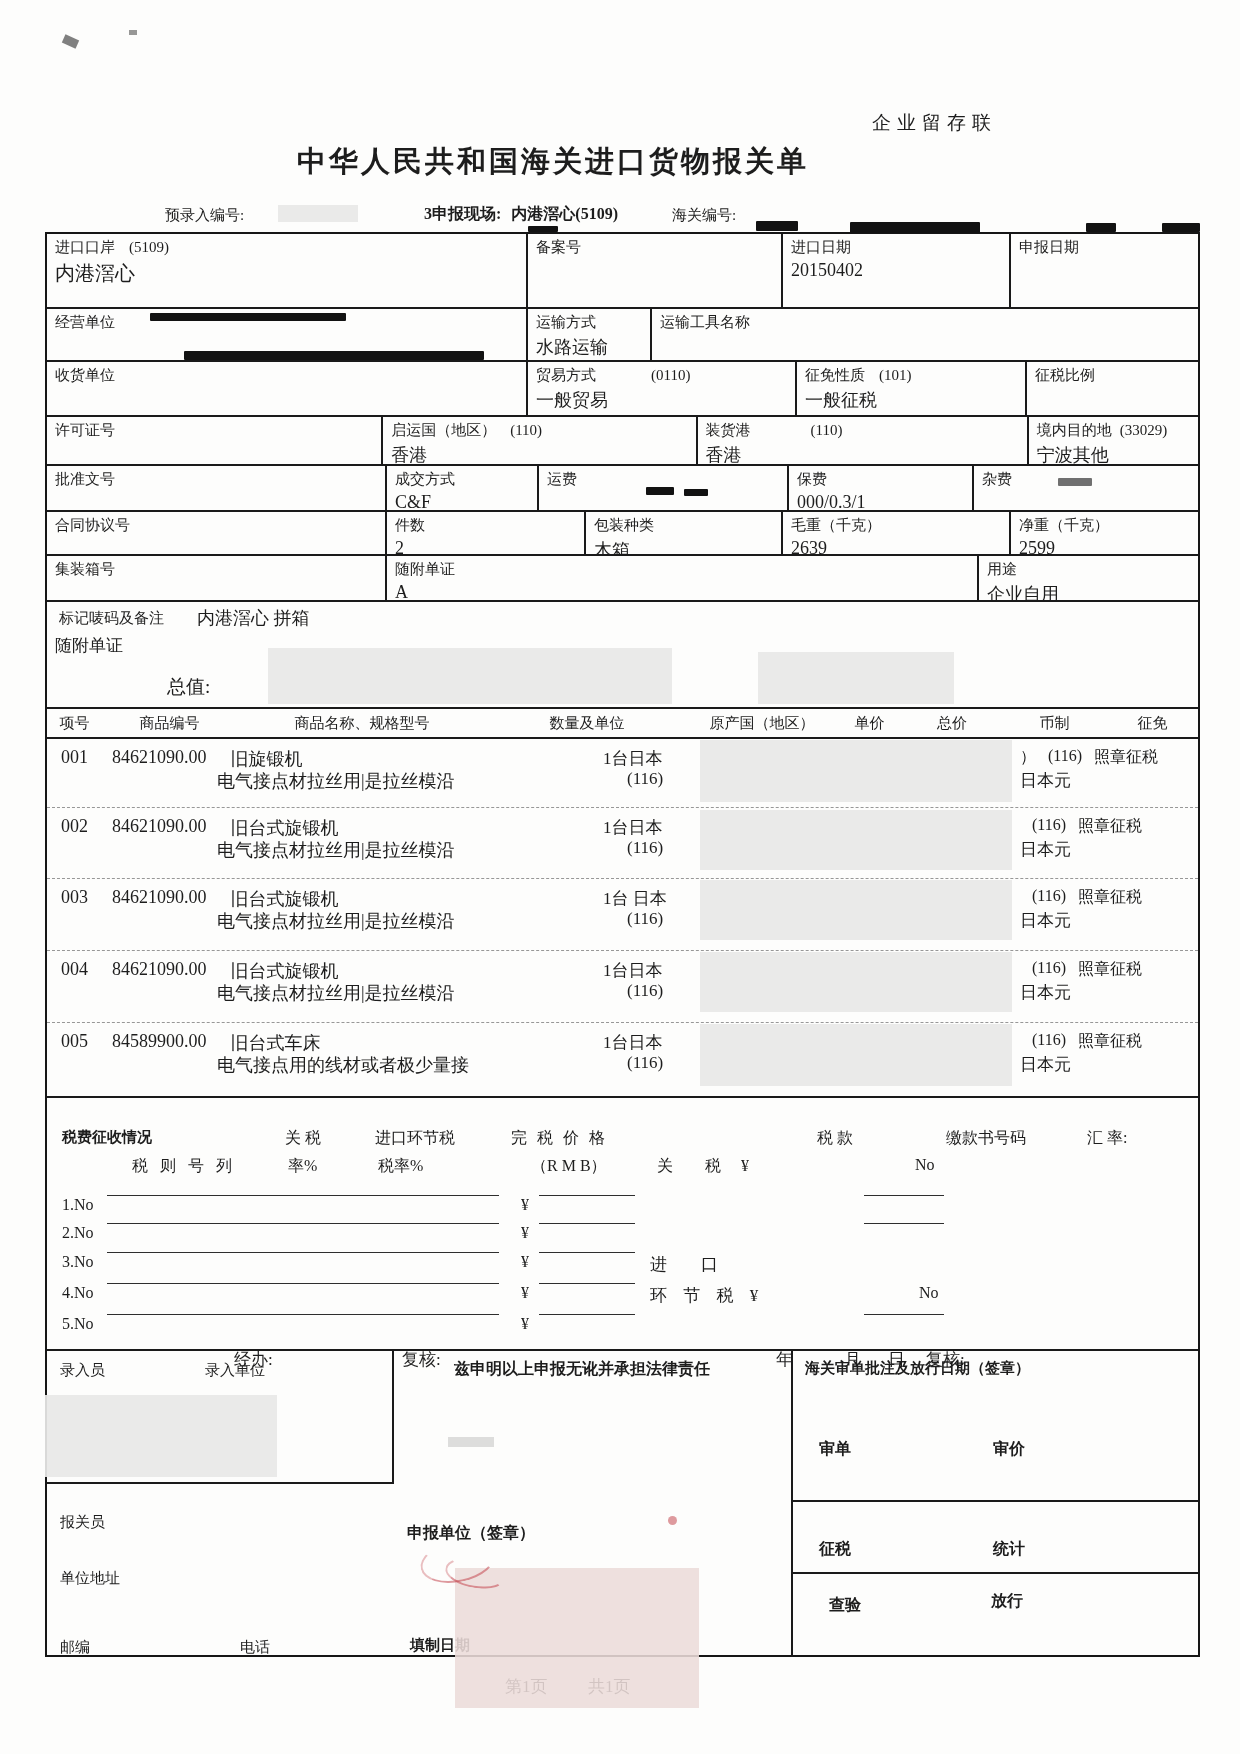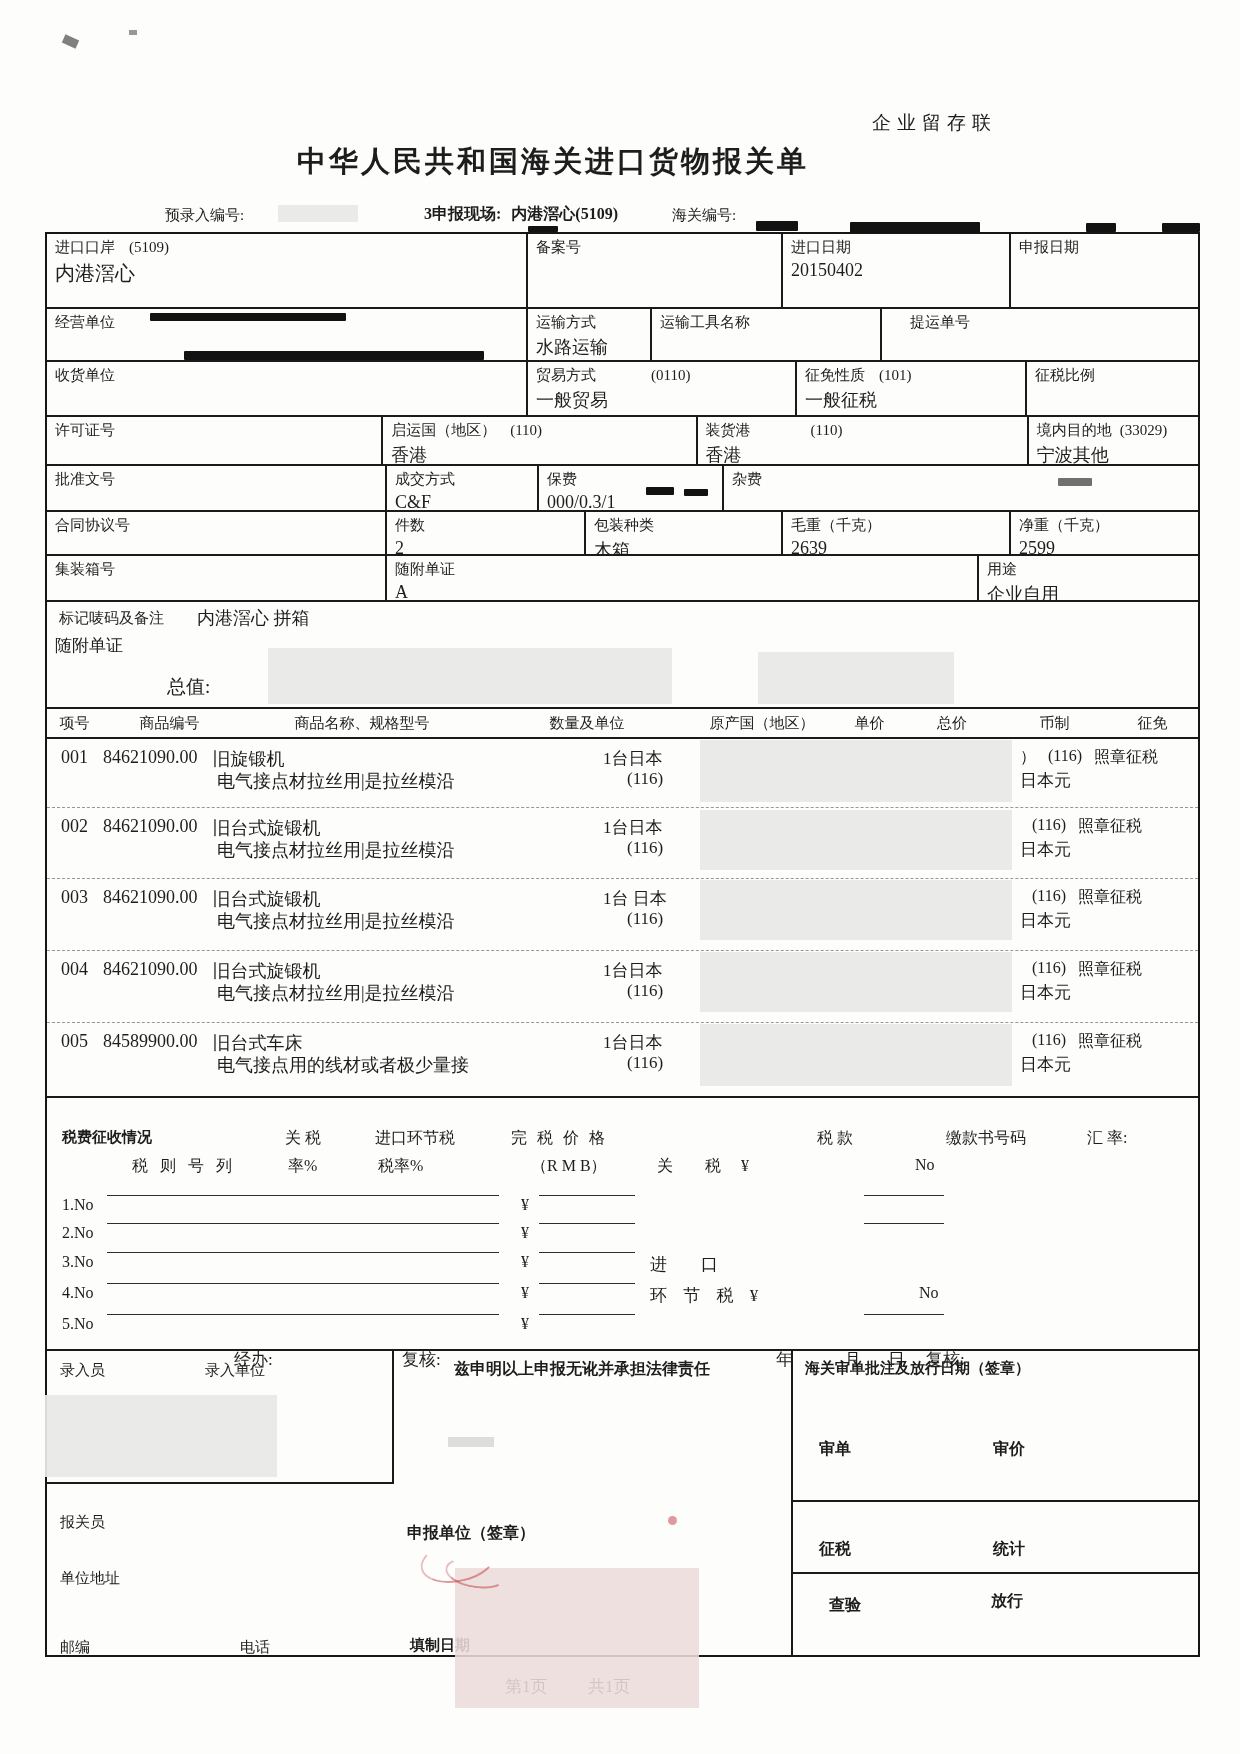--- a/index.html
+++ b/index.html
@@ -17,21 +17,21 @@
   .cell.cfirst{border-left:none;}
   .lbl{font-size:15px;white-space:nowrap;}
   .code{margin-left:14px;font-size:15px;}
   .val{font-size:18px;margin-top:3px;white-space:nowrap;}
   .val.big{font-size:20px;}
   .ghead{position:absolute;left:0;width:1151px;display:flex;border-top:2px solid #1a1a1a;border-bottom:2px solid #1a1a1a;box-sizing:border-box;font-size:15px;}
   .gh{flex:none;text-align:center;padding-top:5px;white-space:nowrap;}
   .gbody{position:absolute;left:0;width:1151px;}
   .g-row{position:absolute;left:0;width:1151px;box-sizing:border-box;}
   .g-sep{border-top:1px dashed #979797;}
-  .g-l1{position:absolute;left:14px;top:8px;display:flex;gap:15px;font-size:18px;white-space:nowrap;}
+  .g-l1{position:absolute;left:14px;top:8px;display:flex;gap:24px;font-size:18px;white-space:nowrap;}
   .g-spec{position:absolute;left:170px;top:30px;font-size:18px;white-space:nowrap;}
   .g-qty{position:absolute;left:556px;top:8px;font-size:17px;white-space:nowrap;}
   .g-origin{position:absolute;left:580px;top:30px;font-size:17px;}
   .g-right{position:absolute;left:973px;top:8px;display:flex;gap:12px;font-size:16px;white-space:nowrap;}
   .g-curr{position:absolute;left:973px;top:30px;font-size:17px;}
   .tax{position:absolute;left:0;top:862px;width:1151px;height:253px;border-top:2px solid #1a1a1a;font-size:16px;}
   .tx{position:absolute;white-space:nowrap;margin-top:16px;}
   .ul{position:absolute;border-bottom:1.5px solid #2e2e2e;height:15px;}
   .bot{position:absolute;left:0;top:1115px;width:1151px;height:306px;border-top:2px solid #1a1a1a;font-size:16px;}
   .inbox{position:absolute;left:0;top:0;width:345px;height:131px;border-right:2px solid #1a1a1a;border-bottom:2px solid #1a1a1a;}
@@ -98,23 +98,20 @@
       <div class="cell cfirst" style="width:479px;">
         <div class="lbl">经营单位</div>
       </div>
       <div class="cell" style="width:124px;">
         <div class="lbl">运输方式</div>
         <div class="val">水路运输</div>
       </div>
       <div class="cell" style="width:230px;">
         <div class="lbl">运输工具名称</div>
       </div>
-      <div class="cell" style="width:318px;">
-        <div class="lbl" style="padding-left:20px;">提运单号</div>
-      </div>
     </div>
 
     <div class="row" style="top:126px;height:55px;">
       <div class="cell cfirst" style="width:479px;">
         <div class="lbl">收货单位</div>
       </div>
       <div class="cell" style="width:269px;">
         <div class="lbl"><span>贸易方式</span><span class="code" style="margin-left:55px;">(0110)</span></div>
         <div class="val">一般贸易</div>
       </div>
@@ -145,20 +142,23 @@
       </div>
     </div>
 
     <div class="row" style="top:230px;height:46px;">
       <div class="cell cfirst" style="width:338px;">
         <div class="lbl">批准文号</div>
       </div>
       <div class="cell" style="width:152px;">
         <div class="lbl">成交方式</div>
         <div class="val">C&amp;F</div>
+      </div>
+      <div class="cell" style="width:250px;">
+        <div class="lbl">运费</div>
       </div>
       <div class="cell" style="width:185px;">
         <div class="lbl">保费</div>
         <div class="val">000/0.3/1</div>
       </div>
       <div class="cell" style="width:226px;">
         <div class="lbl">杂费</div>
       </div>
     </div>
 

